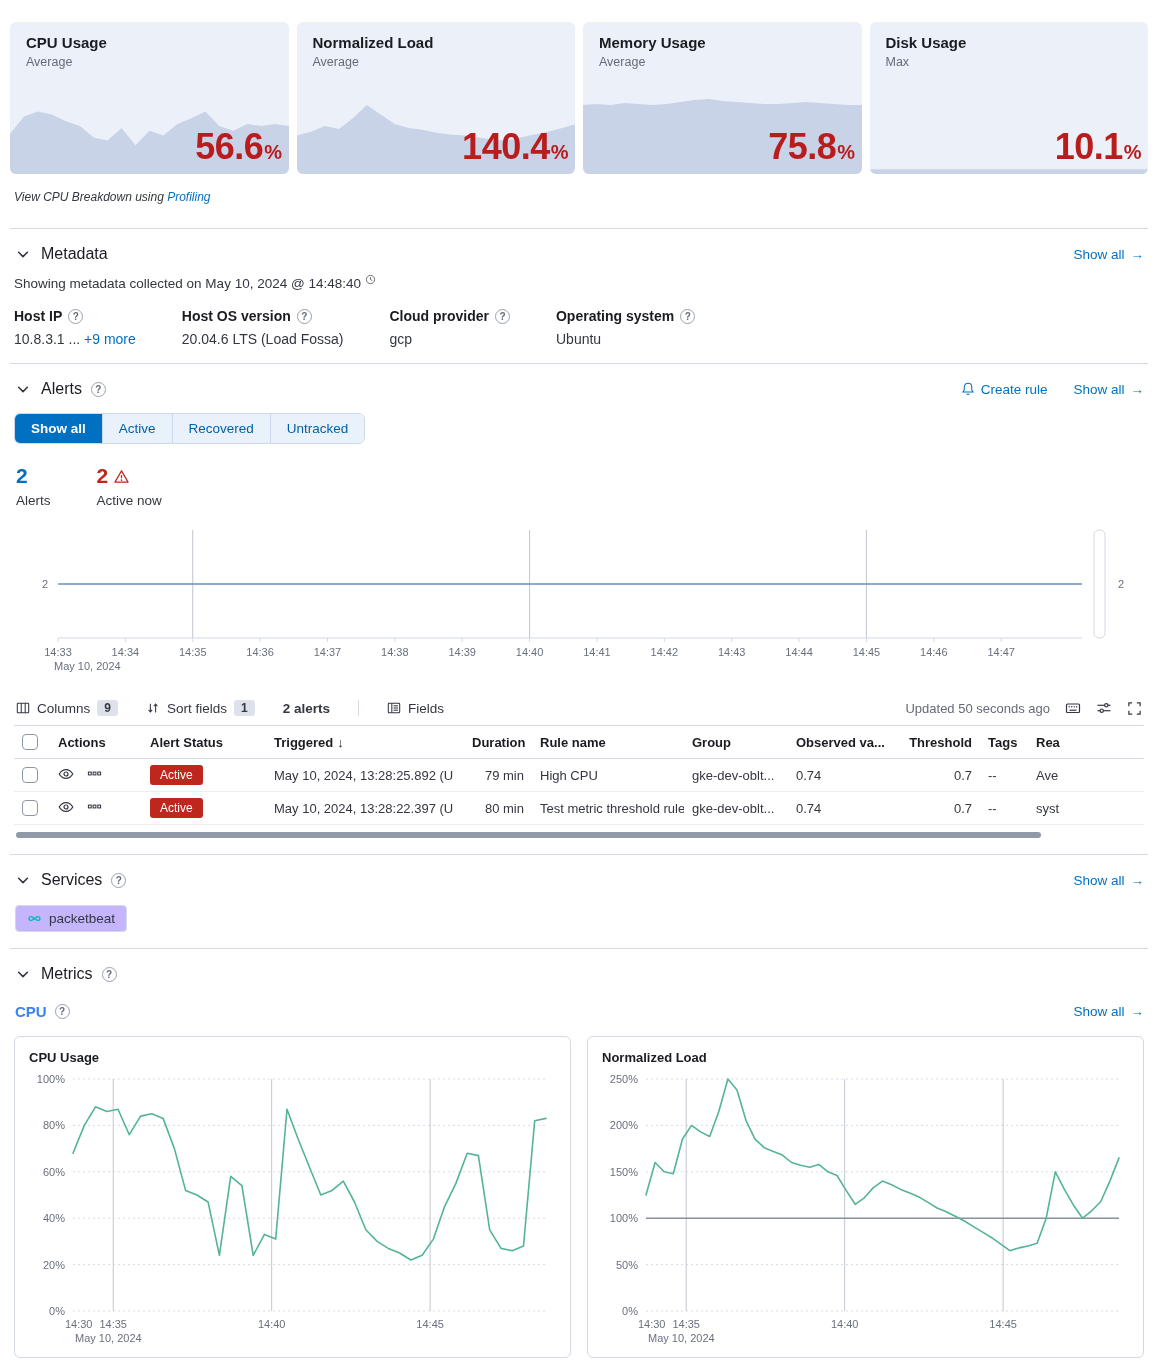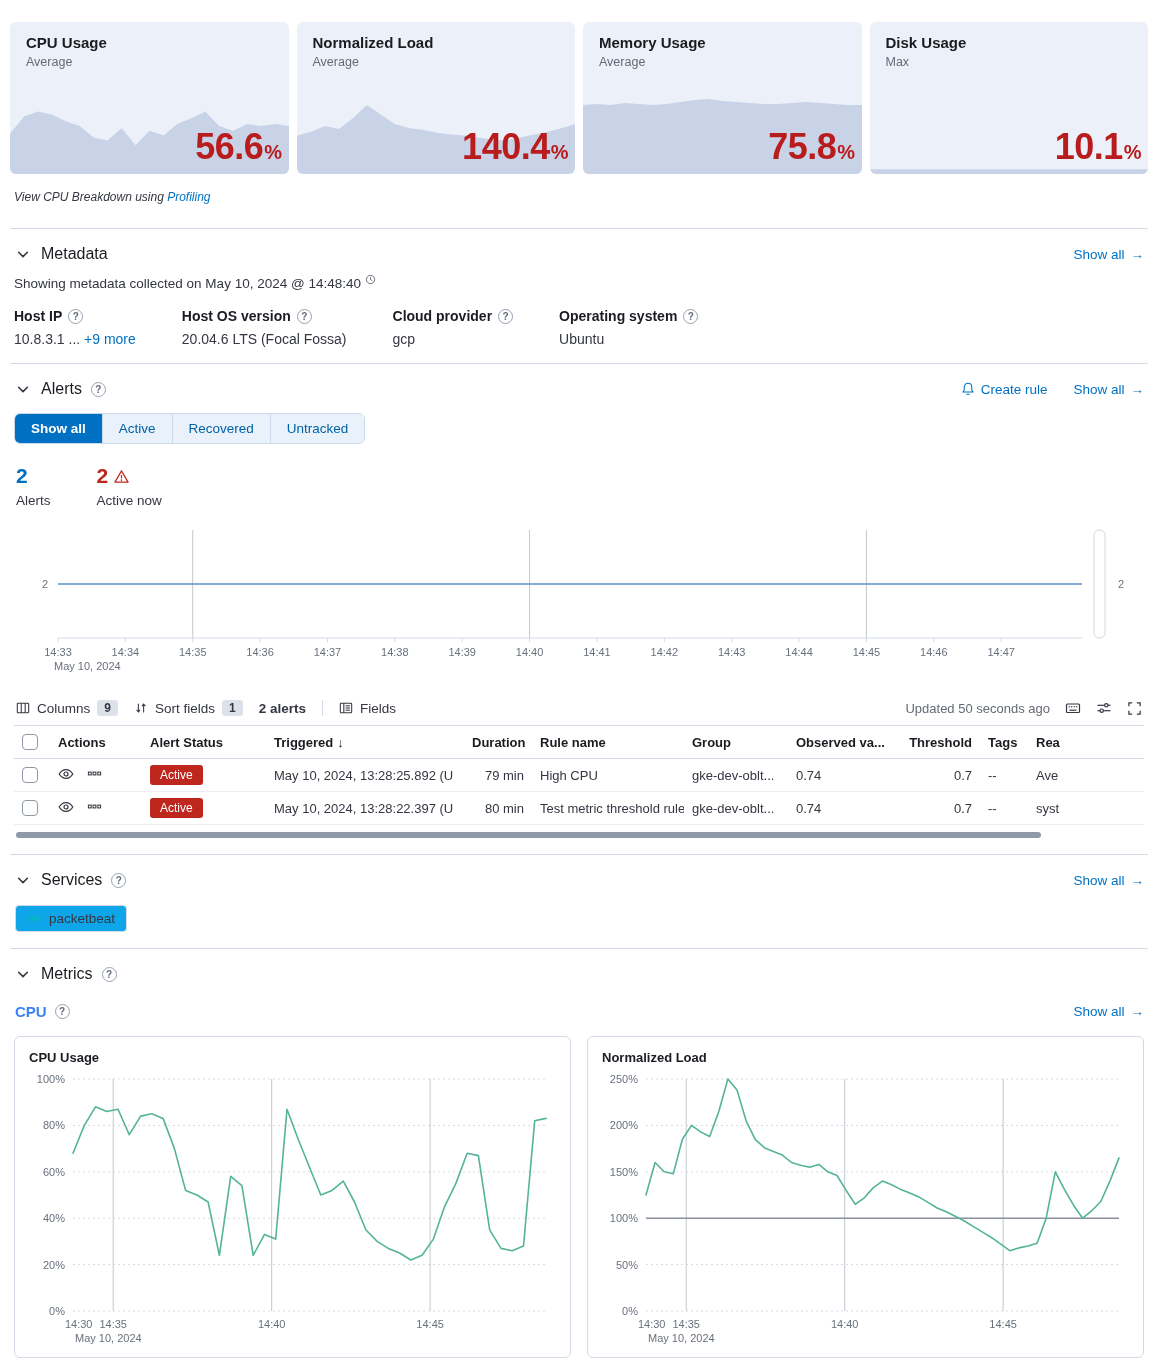--- a/index.html
+++ b/index.html
@@ -39,42 +39,42 @@
   .tab{padding:7px 16px;font-size:13.5px;background:#e9f1fb;color:#0061a6;border-left:1px solid #cdd9ea;}
   .tab:first-child{border-left:none;}
   .tab.active{background:#0071c2;color:#fff;font-weight:600;}
   .alert-summary{display:flex;gap:46px;margin:20px 0 4px 2px;}
   .summary-num{font-size:21px;font-weight:700;display:flex;align-items:center;gap:6px;}
   .blue{color:#0071c2;}
   .red{color:#bd271e;}
   .summary-label{font-size:13.5px;margin-top:5px;color:#343741;}
   .timeline{margin-top:16px;height:158px;}
   
-  .table-toolbar{display:flex;align-items:center;gap:16px;margin-top:14px;padding:4px 2px 9px;}
+  .table-toolbar{display:flex;align-items:center;gap:28px;margin-top:14px;padding:4px 2px 9px;}
   .tb-btn{display:inline-flex;align-items:center;gap:7px;font-size:13.5px;color:#343741;}
   .badge{background:#dde2ea;color:#343741;border-radius:3px;padding:1px 7px;font-size:12px;font-weight:600;}
   .tb-count{font-size:13.5px;font-weight:600;}
   .v-divider{width:1px;height:16px;background:#d3dae6;}
   .tb-right{margin-left:auto;display:flex;align-items:center;gap:15px;}
   .updated{color:#646a77;font-size:13px;}
   
   .alert-table-wrap{overflow:hidden;width:100%;}
   table.alert-table{table-layout:fixed;width:1174px;border-collapse:collapse;font-size:13px;}
   .alert-table th{font-weight:700;text-align:left;padding:8px 8px;border-top:1px solid #d3dae6;border-bottom:1px solid #d3dae6;color:#1a1c21;white-space:nowrap;overflow:hidden;}
   .alert-table td{padding:6px 8px;border-bottom:1px solid #eceef2;white-space:nowrap;overflow:hidden;}
   th.num,td.num{text-align:right;}
   .status-badge{display:inline-block;background:#bd271e;color:#fff;font-size:12px;padding:3px 10px;border-radius:3px;}
   .actions-cell{display:flex;gap:13px;align-items:center;}
   .checkbox{appearance:none;-webkit-appearance:none;width:16px;height:16px;border:1px solid #8d96a5;border-radius:4px;background:#fff;cursor:pointer;display:block;}
   .sort-arrow{margin-left:4px;font-weight:400;}
   .scrollbar{margin:7px 2px 2px;height:6px;}
   .scrollbar-thumb{width:91%;height:6px;border-radius:3px;background:#9099a7;cursor:pointer;}
   
   .service-chips{margin:16px 0 10px 1px;}
-  .chip{display:inline-flex;align-items:center;gap:7px;border:1px solid #d3dae6;border-radius:4px;padding:5px 11px;font-size:13.5px;background:#0ea5e9;}
+  .chip{display:inline-flex;align-items:center;gap:7px;border:1px solid #d3dae6;border-radius:4px;padding:5px 11px;font-size:13.5px;background:#c4b5fd;}
   
   .metric-group-header{display:flex;align-items:center;gap:8px;margin:20px 0 0 1px;}
   .metric-group-title{font-size:15px;font-weight:700;color:#3b82f6;}
   .metric-panels{display:flex;gap:16px;margin-top:16px;}
   .metric-panel{flex:1;border:1px solid #d3dae6;border-radius:6px;padding:13px 14px 8px;background:#fff;}
   .metric-panel-title{font-size:13px;font-weight:700;color:#1a1c21;}
   .metric-canvas{height:280px;margin-top:4px;}
   svg text{font-family:"Liberation Sans",sans-serif;}
 </style>
 </head>
@@ -165,21 +165,21 @@
             <span>Host IP</span>
             <span class="help-icon">?</span>
           </div>
         <div class="meta-value"><span>10.8.3.1 ...</span> <a class="link">+9 more</a></div>
       </div>
       <div>
         <div class="meta-label">
             <span>Host OS version</span>
             <span class="help-icon">?</span>
           </div>
-        <div class="meta-value">20.04.6 LTS (Focal Fossa)</div>
+        <div class="meta-value">20.04.6 LTS (Load Fossa)</div>
       </div>
       <div>
         <div class="meta-label">
             <span>Cloud provider</span>
             <span class="help-icon">?</span>
           </div>
         <div class="meta-value">gcp</div>
       </div>
       <div>
         <div class="meta-label">

